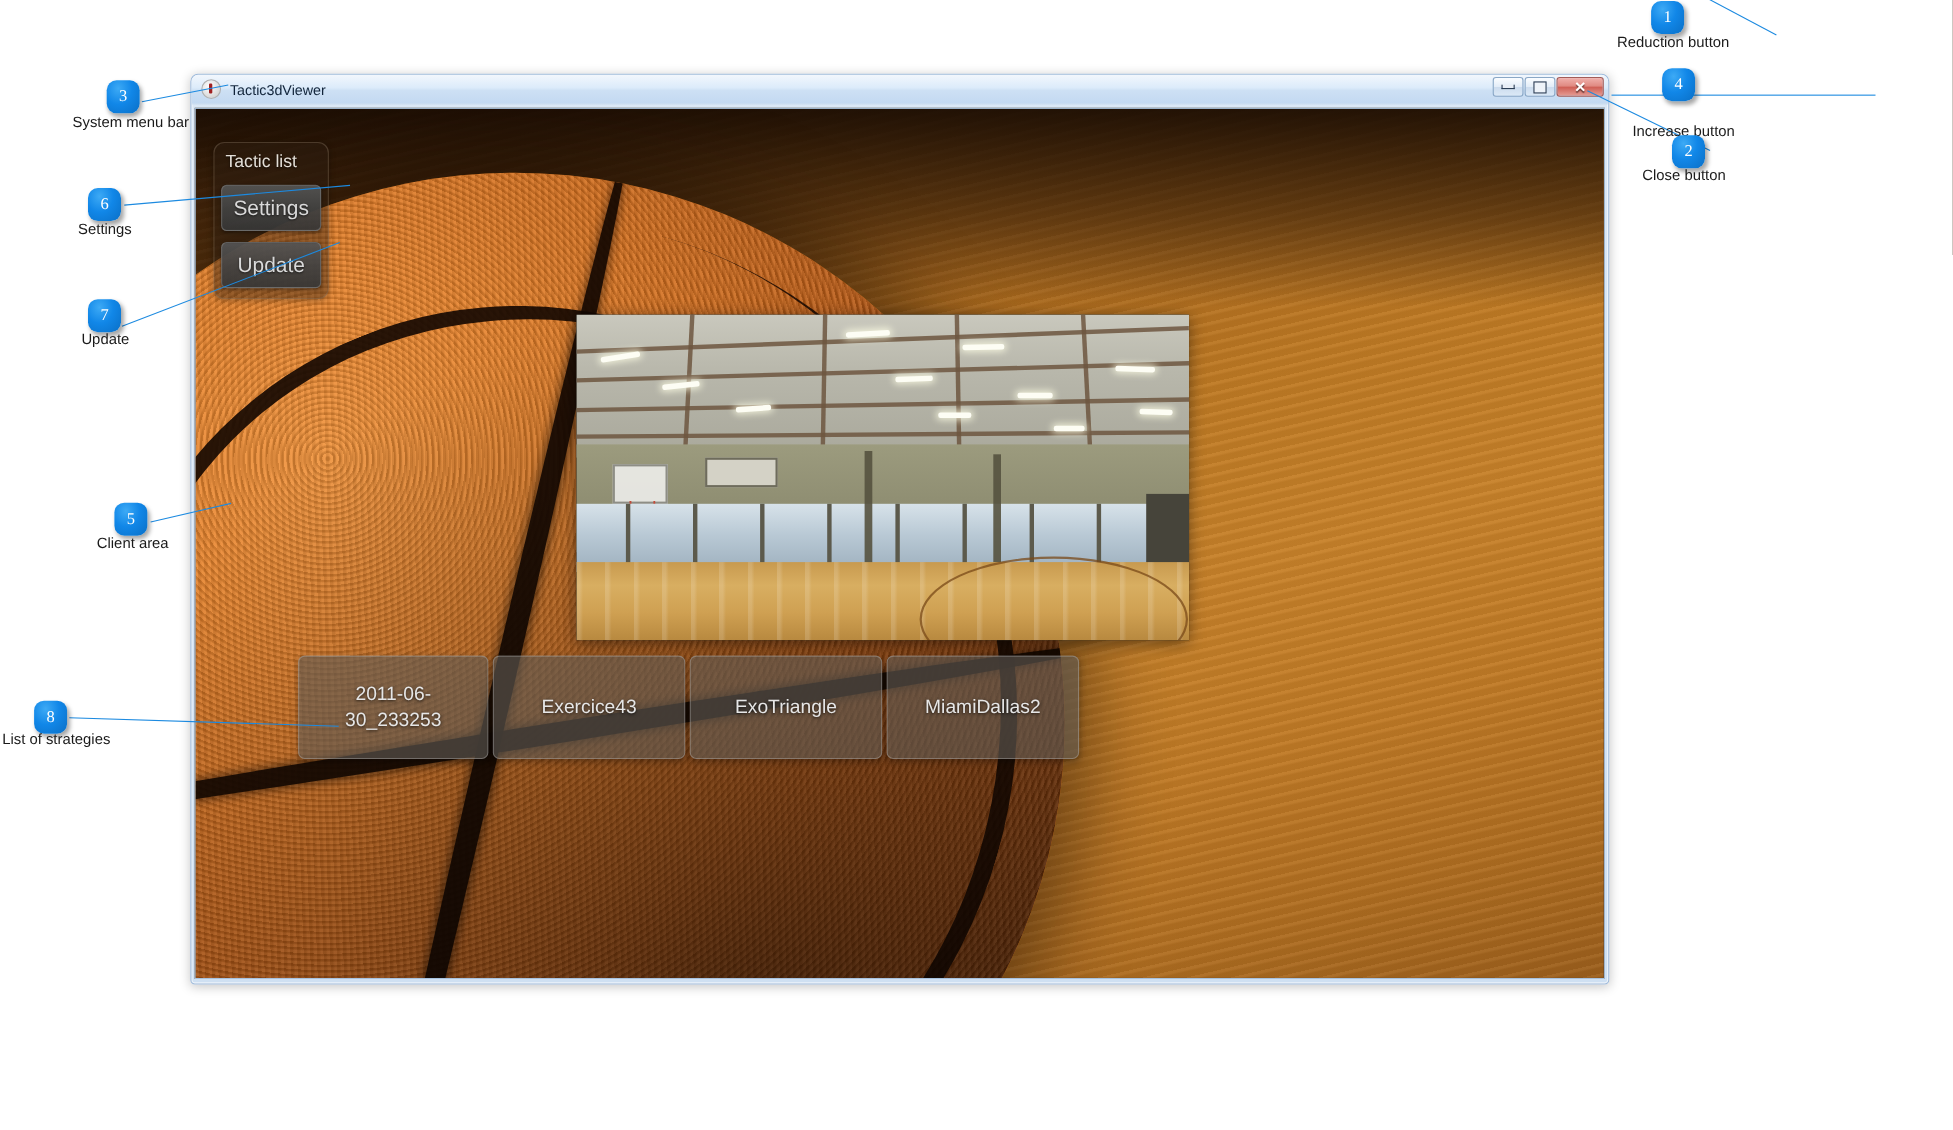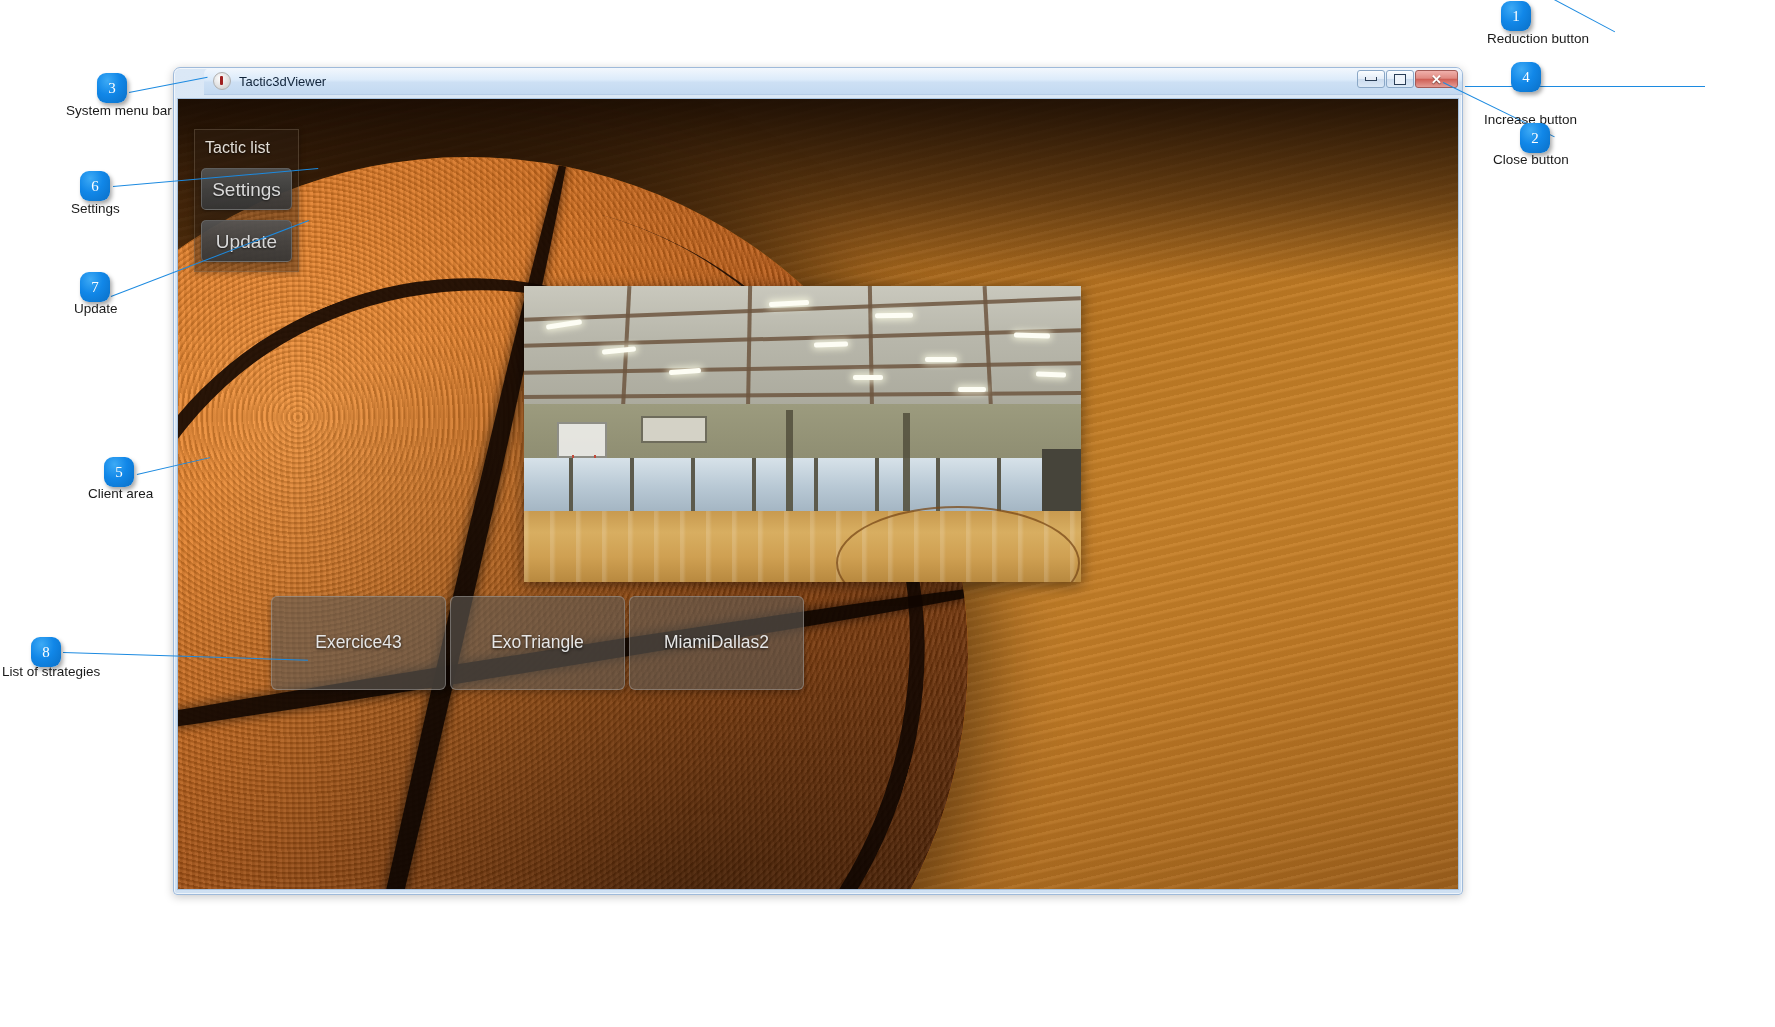--- a/index.html
+++ b/index.html
@@ -69,21 +69,20 @@
   #title-bar {
     position: relative;
     height: 27px;
     background: linear-gradient(180deg, #f2f7fd 0%, #dcebfa 45%, #cde0f4 55%, #c3d9f1 100%);
     border-radius: 6px 6px 0 0;
     display: flex;
     align-items: center;
     padding-left: 9px;
     box-sizing: border-box;
     border-bottom: 1px solid #b6cde8;
-    margin-left: 30px;
   }
   #app-icon {
     width: 16px; height: 16px;
     border-radius: 50%;
     background: radial-gradient(circle at 40% 35%, #ffffff 0%, #e9e9e9 40%, #c8c8c8 100%);
     border: 1px solid #b0b0b0;
     position: relative;
     flex: 0 0 auto;
     overflow: hidden;
   }
@@ -272,21 +271,21 @@
     border-radius: 50%;
     background: radial-gradient(circle at 72% 78%, rgba(0,0,0,0.55) 0%, rgba(0,0,0,0.2) 38%, rgba(0,0,0,0) 62%);
   }
 
   
   #tactic-panel {
     position: absolute;
     left: 16px;
     top: 30px;
     width: 105px;
-    border-radius: 0;
+    border-radius: 10px;
     background: rgba(46,32,18,0.42);
     border: 1px solid rgba(150,130,110,0.32);
     padding: 7px 6px 9px 6px;
     box-sizing: border-box;
     box-shadow: 0 1px 6px rgba(0,0,0,0.3);
   }
   #tactic-panel-title {
     color: #e3ded7;
     font-size: 16px;
     padding: 2px 4px 11px 4px;
@@ -463,21 +462,21 @@
 <div class="leader" style="left:1465px; top:86px; width:240px;"></div>
 <div class="leader" style="left:1443px; top:82px; width:124px; transform: rotate(26deg);"></div>
 <div class="leader" style="left:129px; top:92px; width:80px; transform: rotate(-11deg);"></div>
 <div class="leader" style="left:113px; top:186px; width:206px; transform: rotate(-5deg);"></div>
 <div class="leader" style="left:111px; top:296px; width:212px; transform: rotate(-21deg);"></div>
 <div class="leader" style="left:137px; top:474px; width:75px; transform: rotate(-13deg);"></div>
 <div class="leader" style="left:63px; top:652px; width:245px; transform: rotate(1.8deg);"></div>
 
 <div class="callout">
   <div class="callout-badge" style="left:1501px; top:1px;">1</div>
-  <div class="callout-label" style="left:1470px; top:31px;margin-left:17px;">Reduction button</div>
+  <div class="callout-label" style="left:1470px; top:31px;">Reduction button</div>
 </div>
 <div class="callout">
   <div class="callout-badge" style="left:1511px; top:62px;">4</div>
   <div class="callout-label" style="left:1484px; top:92px;margin-top:20px;">Increase button</div>
 </div>
 <div class="callout">
   <div class="callout-badge" style="left:1520px; top:123px;">2</div>
   <div class="callout-label" style="left:1493px; top:152px;">Close button</div>
 </div>
 <div class="callout">
@@ -576,20 +575,21 @@
       <div class="gym-mullion" style="left:85%;"></div>
       <div class="gym-pillar" style="left:47%; top:42%; height:37%;"></div>
       <div class="gym-pillar" style="left:68%; top:43%; height:35%;"></div>
       <div id="gym-right-dark"></div>
       <div id="gym-floor"></div>
       <div id="gym-courtline"></div>
     </div>
 
     <div id="strategy-list">
       <div class="strategy-row">
+        <div class="strategy-btn sw-narrow">2011-06-30_233253</div>
         <div class="strategy-btn sw-wide">Exercice43</div>
         <div class="strategy-btn sw-wide">ExoTriangle</div>
         <div class="strategy-btn sw-wide">MiamiDallas2</div>
       </div>
     </div>
 
   </div>
 </div>
 
 </body></html>

